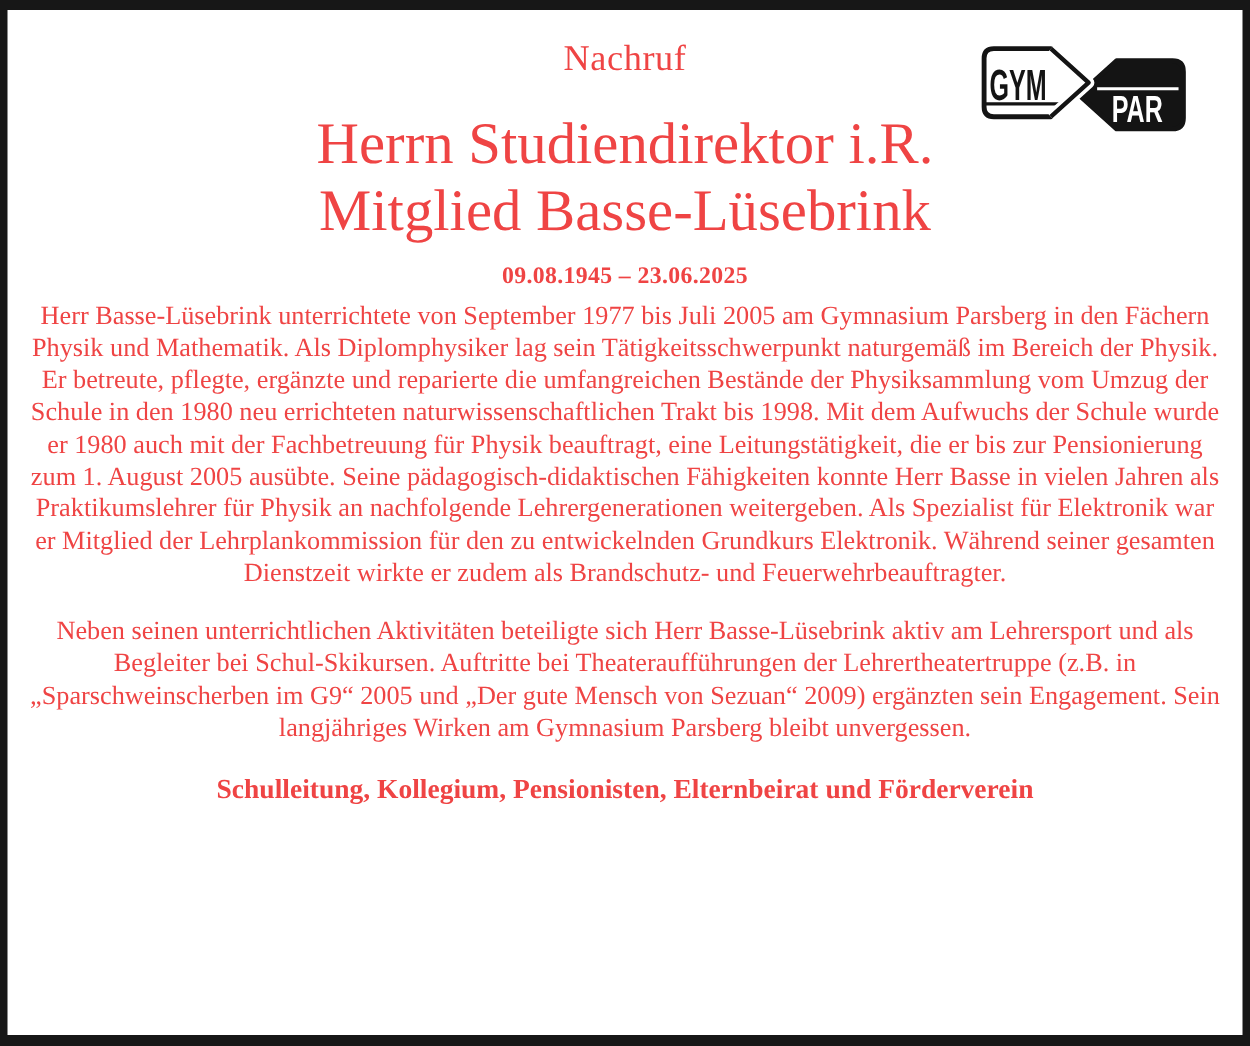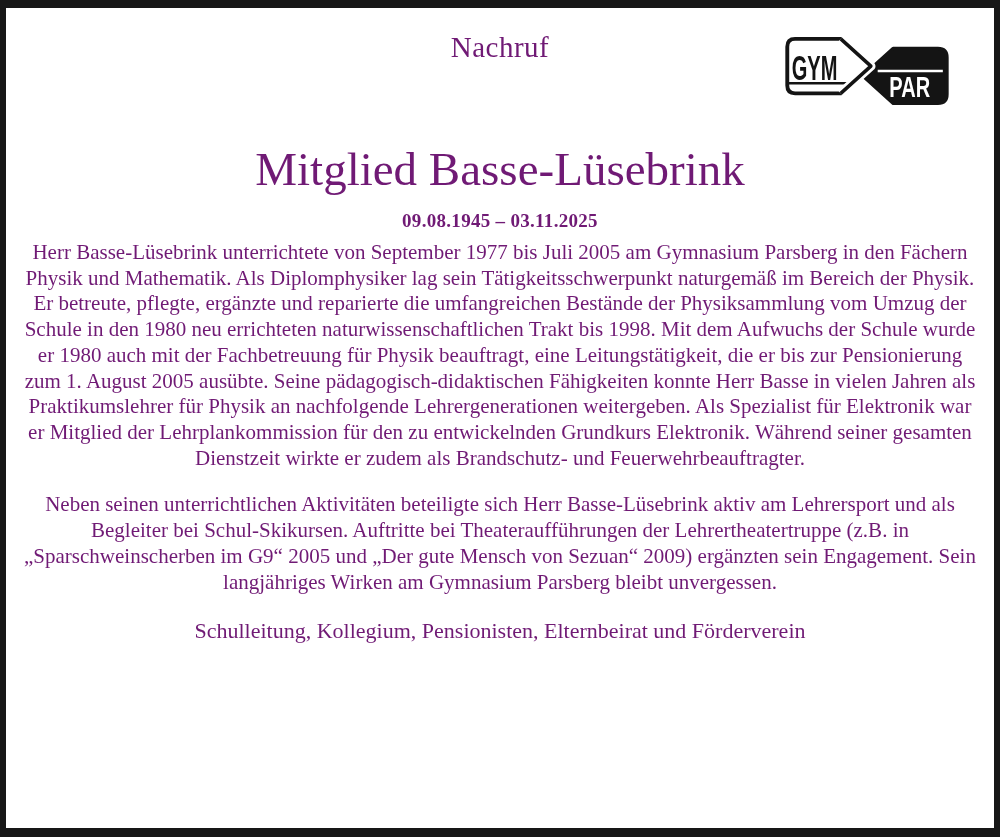--- a/index.html
+++ b/index.html
@@ -6,21 +6,21 @@
   .page{
     position:relative;
     width:1000px;height:837px;
     box-sizing:border-box;
     background:#ffffff;
     border-top:8px solid #171717;
     border-bottom:9px solid #171717;
     border-left:6px solid #171717;
     border-right:6px solid #171717;
     font-family:"Liberation Serif", serif;
-    color:#701a75;
+    color:#ef4444;
     overflow:hidden;
   }
   .notice{
     width:100%;height:100%;
     box-sizing:border-box;
     padding:24px 18px 0 18px;
     text-align:center;
   }
   .kicker{
     font-size:29px;
@@ -50,21 +50,21 @@
     margin:8px auto 0 auto;
     max-width:956px;
     font-size:21px;
     line-height:1.225;
     text-align:center;
   }
   .body-par.second{margin-top:21px;}
   .signature{
     margin-top:22px;
     font-size:22px;
-    font-weight:400;
+    font-weight:700;
     line-height:1.27;
   }
   .logo{
     position:absolute;
     top:28px;
     right:44px;
     width:166px;
     height:70px;
   }
   .logo svg{display:block;width:100%;height:100%;}
@@ -92,25 +92,25 @@
 
       <path d="M 58,3 L 89,31 L 58,59" fill="none" stroke="#ffffff" stroke-width="9.5" stroke-linejoin="round"></path>
       <path d="M 58,3 L 89,31 L 58,59" fill="none" stroke="#141414" stroke-width="3.6" stroke-linejoin="round"></path>
     </svg>
   </div>
 
   <div class="notice">
     <div class="kicker">Nachruf</div>
 
     <h1 class="deceased-name">
-      <br>
+      <span>Herrn Studiendirektor i.R.</span><br>
       <span>Mitglied Basse-Lüsebrink</span>
     </h1>
 
-    <div class="life-dates">09.08.1945 – 03.11.2025</div>
+    <div class="life-dates">09.08.1945 – 23.06.2025</div>
 
     <p class="body-par">Herr Basse-Lüsebrink unterrichtete von September 1977 bis Juli 2005 am Gymnasium Parsberg in den Fächern Physik und Mathematik. Als Diplomphysiker lag sein Tätigkeitsschwerpunkt naturgemäß im Bereich der Physik. Er betreute, pflegte, ergänzte und reparierte die umfangreichen Bestände der Physiksammlung vom Umzug der Schule in den 1980 neu errichteten naturwissenschaftlichen Trakt bis 1998. Mit dem Aufwuchs der Schule wurde er 1980 auch mit der Fachbetreuung für Physik beauftragt, eine Leitungstätigkeit, die er bis zur Pensionierung zum 1. August 2005 ausübte. Seine pädagogisch-didaktischen Fähigkeiten konnte Herr Basse in vielen Jahren als Praktikumslehrer für Physik an nachfolgende Lehrergenerationen weitergeben. Als Spezialist für Elektronik war er Mitglied der Lehrplankommission für den zu entwickelnden Grundkurs Elektronik. Während seiner gesamten Dienstzeit wirkte er zudem als Brandschutz- und Feuerwehrbeauftragter.</p>
     <p class="body-par second">Neben seinen unterrichtlichen Aktivitäten beteiligte sich Herr Basse-Lüsebrink aktiv am Lehrersport und als Begleiter bei Schul-Skikursen. Auftritte bei Theateraufführungen der Lehrertheatertruppe (z.B. in „Sparschweinscherben im G9“ 2005 und „Der gute Mensch von Sezuan“ 2009) ergänzten sein Engagement. Sein langjähriges Wirken am Gymnasium Parsberg bleibt unvergessen.</p>
 
     <div class="signature">
       <span>Schulleitung, Kollegium, Pensionisten, Elternbeirat und Förderverein</span><br>
     </div>
   </div>
 
 </div>

